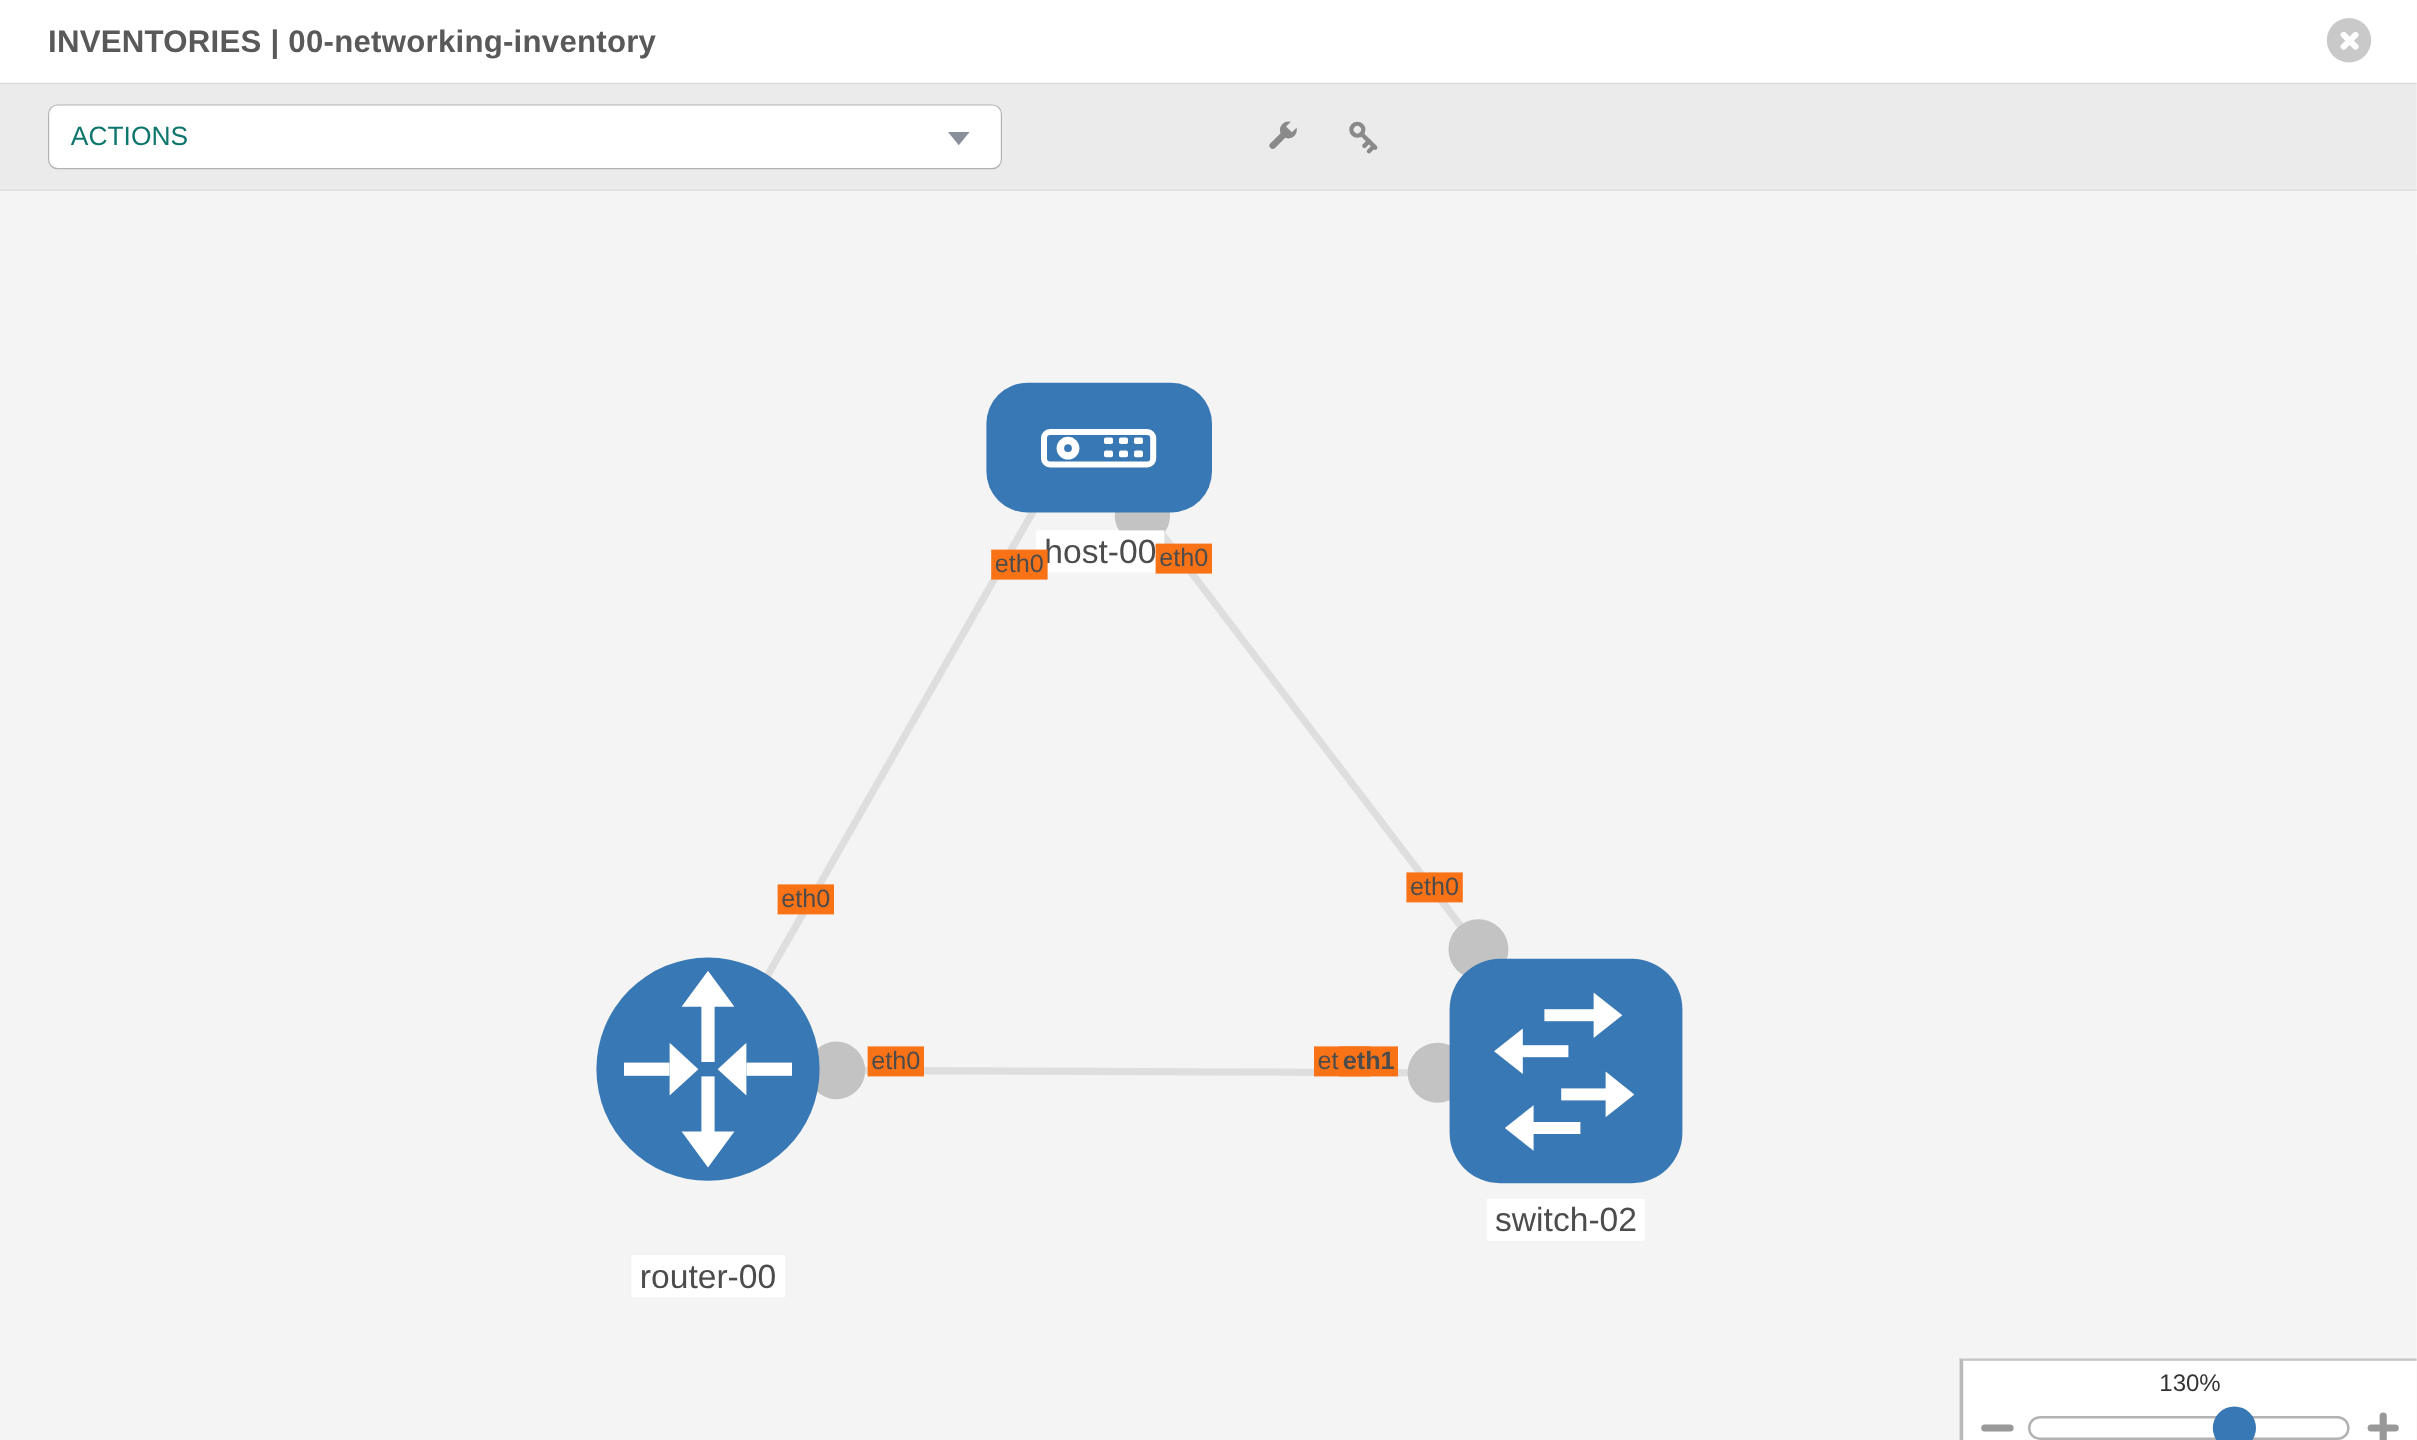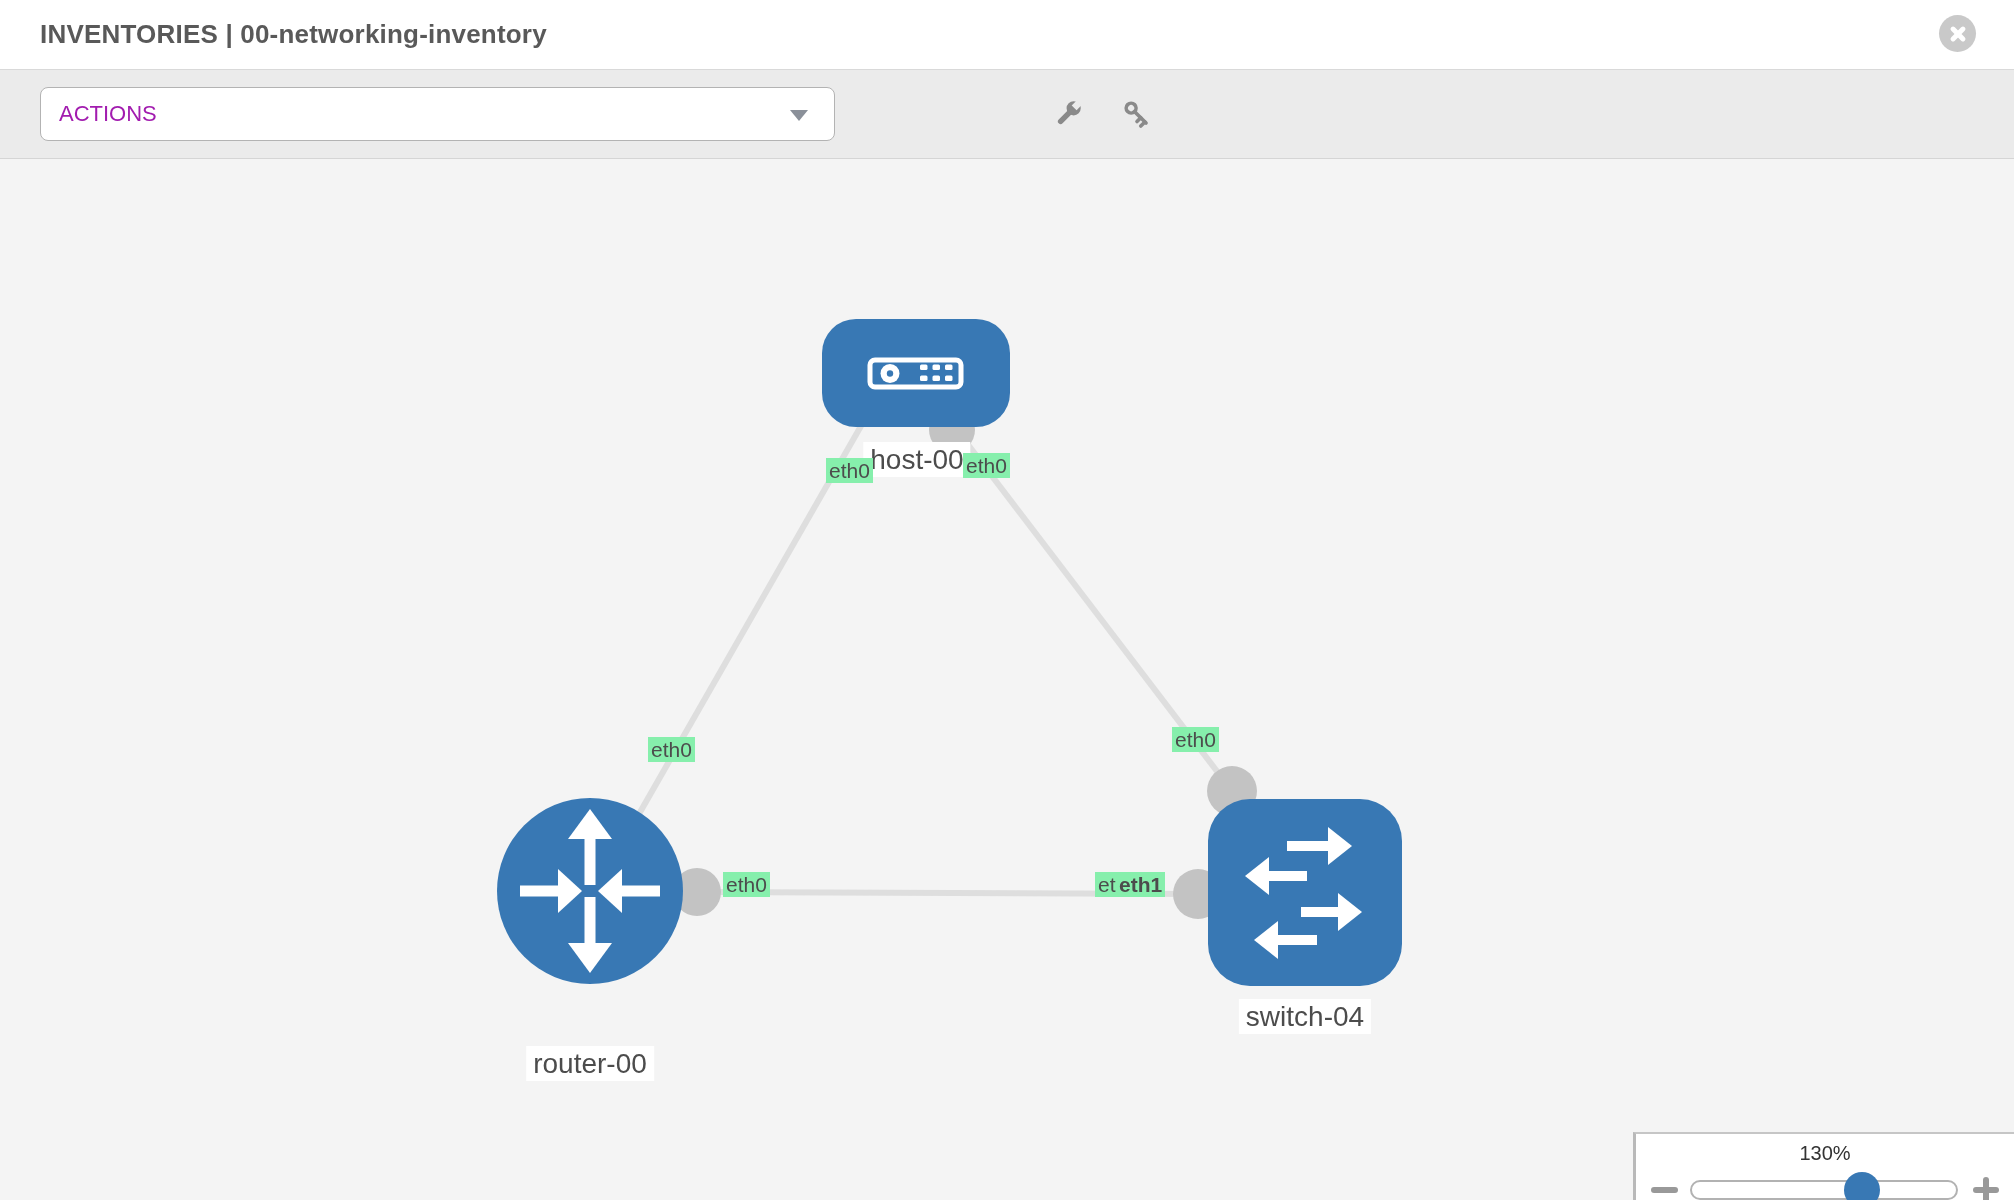--- a/index.html
+++ b/index.html
@@ -11,38 +11,38 @@
   
   .header{position:absolute;left:0;top:0;width:2014px;height:69px;background:#fff;border-bottom:1px solid #d9d9d9;}
   .page-title{position:absolute;left:40px;top:0;height:69px;line-height:69px;font-size:26px;font-weight:bold;color:#595959;letter-spacing:.2px;}
   .close-btn{position:absolute;left:1939px;top:15px;width:37px;height:37px;border-radius:50%;background:#c9c9c9;cursor:pointer;}
   .close-btn .xbar{position:absolute;left:50%;top:50%;width:19px;height:5px;background:#fff;border-radius:3px;}
   .close-btn .xbar.a{transform:translate(-50%,-50%) rotate(45deg);}
   .close-btn .xbar.b{transform:translate(-50%,-50%) rotate(-45deg);}
   
   .toolbar{position:absolute;left:0;top:70px;width:2014px;height:88px;background:var(--toolbar-bg,#ebebeb);border-bottom:1px solid #d5d5d5;}
   .dropdown{position:absolute;top:17px;height:54px;background:#fff;border:1px solid #b3b3b3;border-radius:8px;box-sizing:border-box;cursor:pointer;}
-  .dropdown .dd-label{position:absolute;left:18px;top:0;line-height:52px;font-size:22px;color:#a21caf;}
+  .dropdown .dd-label{position:absolute;left:18px;top:0;line-height:52px;font-size:22px;color:#0f766e;}
   .dropdown .caret{position:absolute;right:26px;top:22px;width:0;height:0;border-left:9px solid transparent;border-right:9px solid transparent;border-top:11px solid #8a9099;}
   .dd-actions{left:40px;width:795px;}
   .dd-search{left:1183px;width:807px;}
   .tool-icon{position:absolute;width:32px;height:32px;cursor:pointer;}
   .tool-wrench{left:1052px;top:28px;}
   .tool-key{left:1121px;top:28px;}
   
   .canvas{position:absolute;left:0;top:159px;width:2014px;height:1041px;background:var(--canvas-bg,#f4f4f4);}
   .topo-svg{position:absolute;left:0;top:0;}
   .link-line{stroke:var(--link-gray,#dedede);stroke-width:6;}
   .connector{fill:var(--connector-gray,#c3c3c3);}
   .node-shape{fill:var(--node-blue,#3878b4);}
   .node-icon-stroke{stroke:#fff;fill:none;}
   .node-icon-fill{fill:#fff;}
   .node-icon-hole{fill:var(--node-blue,#3878b4);}
   
-  .iface-label{position:absolute;background:#86efac;color:#4c4c4c;font-size:21px;line-height:25px;padding:0 3px;white-space:nowrap;z-index:2;}
+  .iface-label{position:absolute;background:#f97316;color:#4c4c4c;font-size:21px;line-height:25px;padding:0 3px;white-space:nowrap;z-index:2;}
   .iface-label.over{z-index:3;font-weight:bold;}
   .node-label{position:absolute;background:#fff;color:#4c4c4c;font-size:28px;line-height:33px;padding:1px 7px;white-space:nowrap;transform:translateX(-50%);z-index:2;}
   
   .zoom-panel{position:absolute;left:1633px;top:1084px;width:381px;height:116px;background:#fff;border-top:2px solid #c6c6c6;border-left:3px solid #b9b9b9;box-sizing:border-box;z-index:5;margin-top:48px;}
   .zoom-value{position:absolute;left:0;top:8px;width:100%;text-align:center;font-size:20px;color:#333;}
   .zoom-minus{position:absolute;left:15px;top:53px;width:27px;height:6px;background:#999;border-radius:3px;cursor:pointer;}
   .zoom-track{position:absolute;left:54px;top:46px;width:268px;height:20px;background:#fff;border:2px solid #b2b2b2;border-radius:12px;box-sizing:border-box;cursor:pointer;}
   .zoom-handle{position:absolute;left:208px;top:38px;width:36px;height:36px;border-radius:50%;background:var(--node-blue,#3878b4);cursor:grab;}
   .zoom-plus-h{position:absolute;left:337px;top:53px;width:26px;height:6px;background:#999;border-radius:3px;cursor:pointer;}
   .zoom-plus-v{position:absolute;left:347px;top:43px;width:6px;height:26px;background:#999;border-radius:3px;cursor:pointer;}
@@ -135,21 +135,21 @@
         <rect x="1301" y="748" width="39" height="10"></rect>
         <polygon points="1362,753 1338,734 1338,772"></polygon>
         <rect x="1277" y="776" width="40" height="10"></rect>
         <polygon points="1254,781 1278,762 1278,800"></polygon>
       </g>
     </g>
   </svg>
 
   <div class="node-label" style="left:917px;top:283px;">host-00</div>
   <div class="node-label" style="left:590px;top:840px;margin-top:47px;">router-00</div>
-  <div class="node-label" style="left:1305px;top:840px;">switch-04</div>
+  <div class="node-label" style="left:1305px;top:840px;">switch-02</div>
 
   <div class="iface-label" style="left:826px;top:299px;">eth0</div>
   <div class="iface-label" style="left:963px;top:294px;">eth0</div>
   <div class="iface-label" style="left:648px;top:578px;">eth0</div>
   <div class="iface-label" style="left:1172px;top:568px;">eth0</div>
   <div class="iface-label" style="left:723px;top:713px;">eth0</div>
   <div class="iface-label" style="left:1095px;top:713px;">eth0</div>
   <div class="iface-label over" style="left:1116px;top:713px;">eth1</div>
 </div>
 

